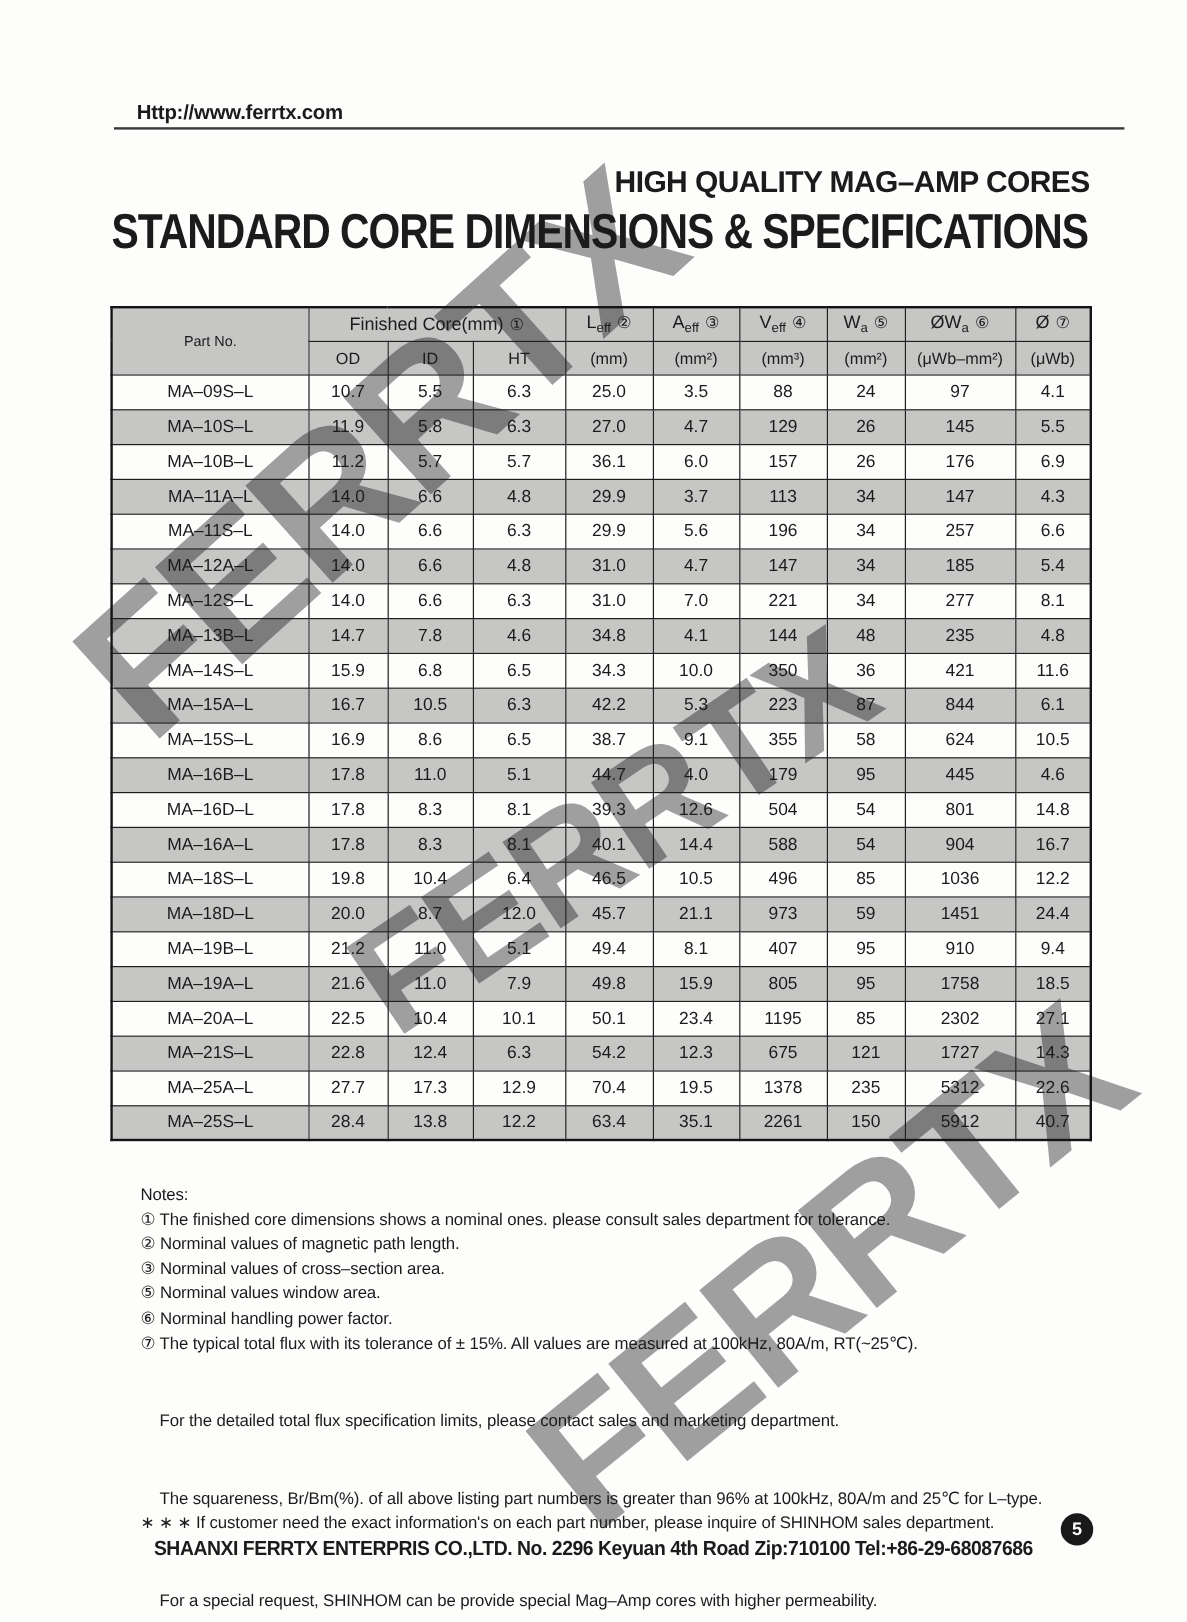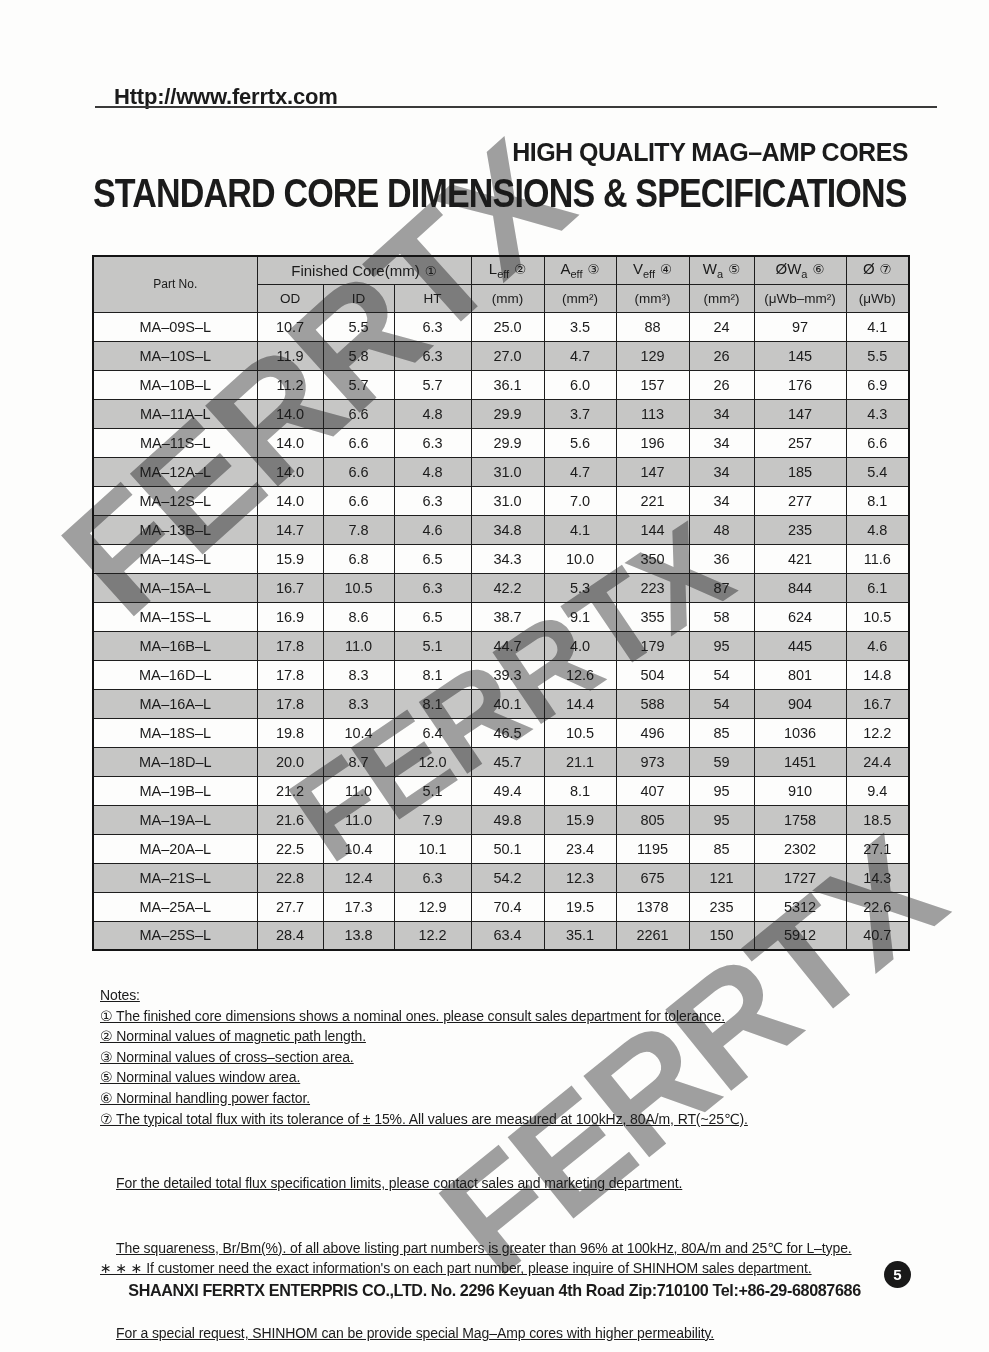--- a/index.html
+++ b/index.html
@@ -13,21 +13,21 @@
   .watermark {
     position:absolute; z-index:1; color:#9f9f9f; font-weight:bold;
     white-space:nowrap; letter-spacing:-4px; line-height:1;
     pointer-events:none; user-select:none;
   }
   .wm-a { left:-55px;  top:300px;  width:740px; font-size:158px; transform:rotate(-42deg); text-align:center; }
   .wm-m { left:185px;  top:630px;  width:650px; font-size:126px; transform:rotate(-34deg); text-align:center; letter-spacing:-2px; }
   .wm-d { left:330px;  top:980px;  width:720px; font-size:152px; transform:rotate(-39deg); text-align:center; }
   
   .content { position:relative; z-index:2; }
-  .url-line { position:absolute; left:114px; top:84px; font-size:22px; font-weight:bold; letter-spacing:-0.2px; }
+  .url-line { position:absolute; left:114px; top:84px; font-size:17px; font-weight:bold; letter-spacing:-0.2px; }
   .head-rule { position:absolute; left:95px; top:106px; width:842px; height:2px; background:#3a3a3a; }
   .subtitle { position:absolute; left:92px; top:138px; width:816px; text-align:right;
               font-size:25px; font-weight:bold; letter-spacing:-0.5px; }
   .big-title { position:absolute; left:93px; top:170px; font-size:41px; font-weight:bold;
                letter-spacing:-1px; white-space:nowrap; transform:scaleX(0.83); transform-origin:left center; }
   
   table.spec { position:absolute; left:92px; top:255px; width:816px;
                border-collapse:collapse; table-layout:fixed; }
   table.spec th, table.spec td {
     border:1.6px solid #1e1e1e; text-align:center; vertical-align:middle;
@@ -35,21 +35,21 @@
   }
   table.spec { border:2.5px solid #141414; }
   table.spec thead th { background:rgba(0,0,0,0.215); font-weight:normal; font-size:15px; height:28px; }
   table.spec thead th.partno { font-size:12px; }
   table.spec thead tr.units th { font-size:13.5px; }
   table.spec tbody td { height:29px; font-size:14.5px; background:transparent; }
   table.spec tbody tr:nth-child(even) td { background:rgba(0,0,0,0.215); }
   .hsub { font-size:11px; vertical-align:-4px; }
   .hnote { font-size:13.5px; margin-left:5px; }
   
-  .notes { position:absolute; left:100px; top:985px; width:800px; font-size:14px;text-decoration:underline; }
+  .notes { position:absolute; left:117px; top:985px; width:800px; font-size:14px; }
   .note-line { line-height:20.6px; letter-spacing:-0.1px; white-space:nowrap; }
   .note-line.indent { padding-left:16px;margin-top:44px; }
   
   .footer-text { position:absolute; left:0; top:1281px; width:989px; text-align:center;
                  font-size:17px; font-weight:bold; letter-spacing:-0.4px;
                  transform:scaleX(0.95); transform-origin:center; white-space:nowrap; }
   .page-badge { position:absolute; left:884px; top:1261px; width:27px; height:27px;
                 background:#191919; border-radius:50%; color:#fff; font-weight:bold;
                 font-size:15px; text-align:center; line-height:27px; }
 </style>

